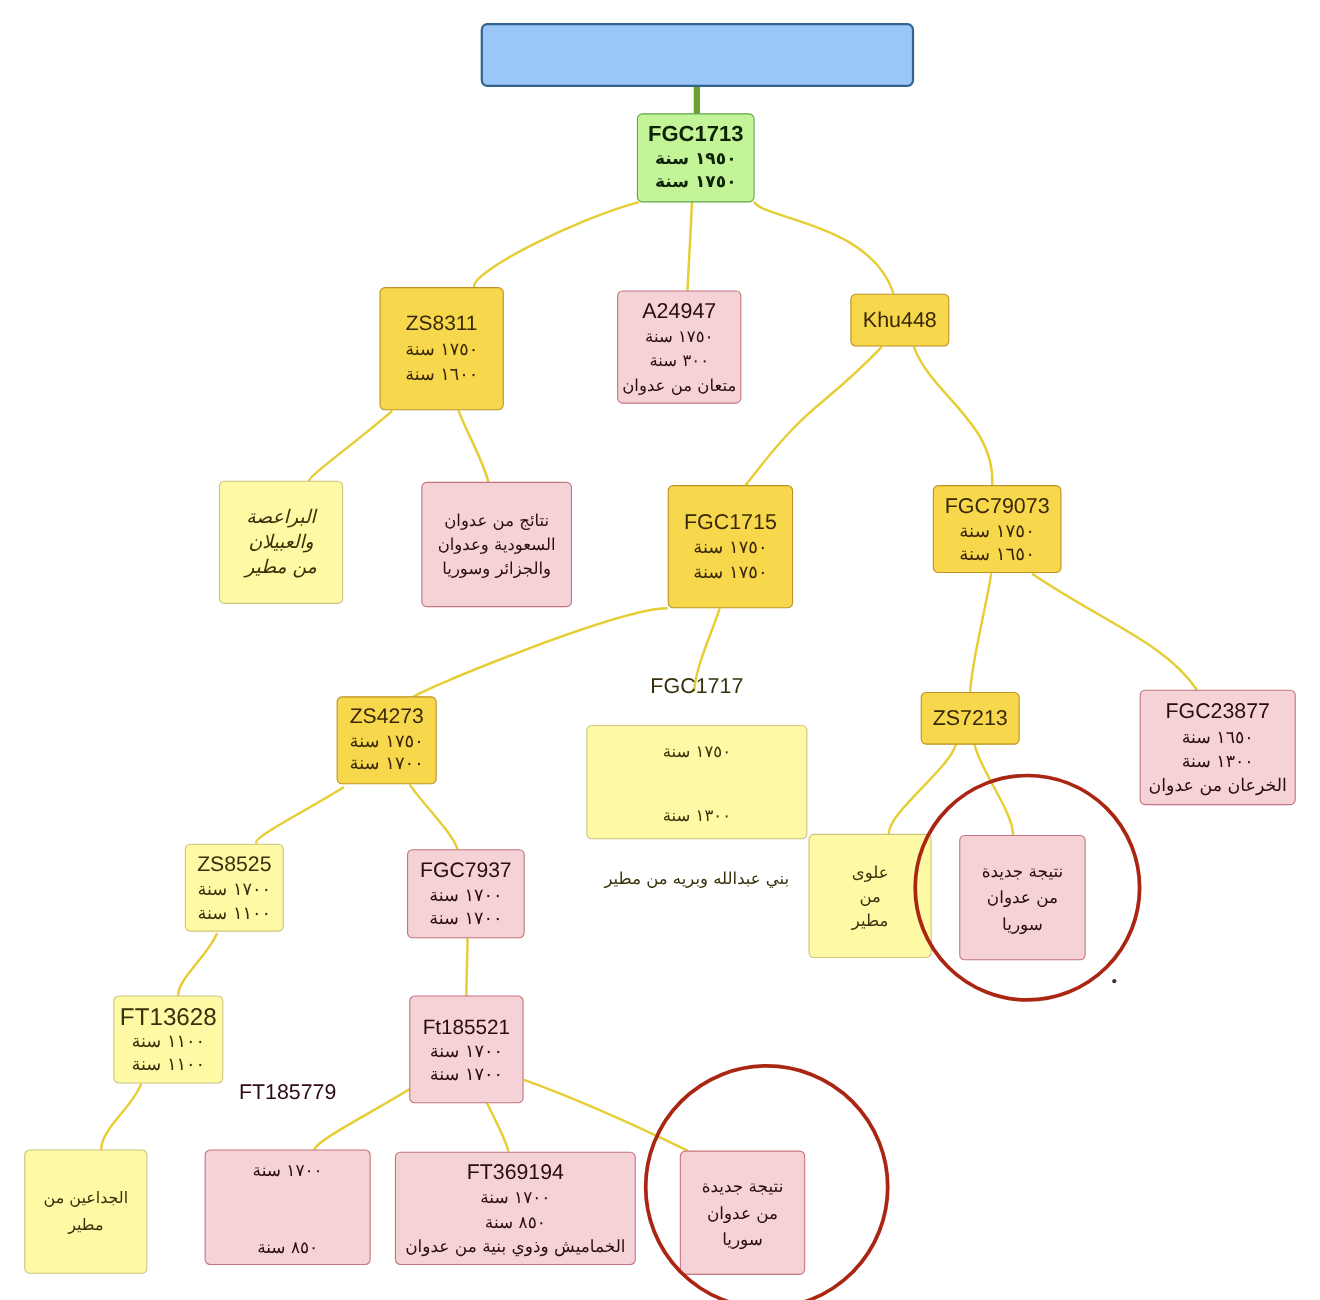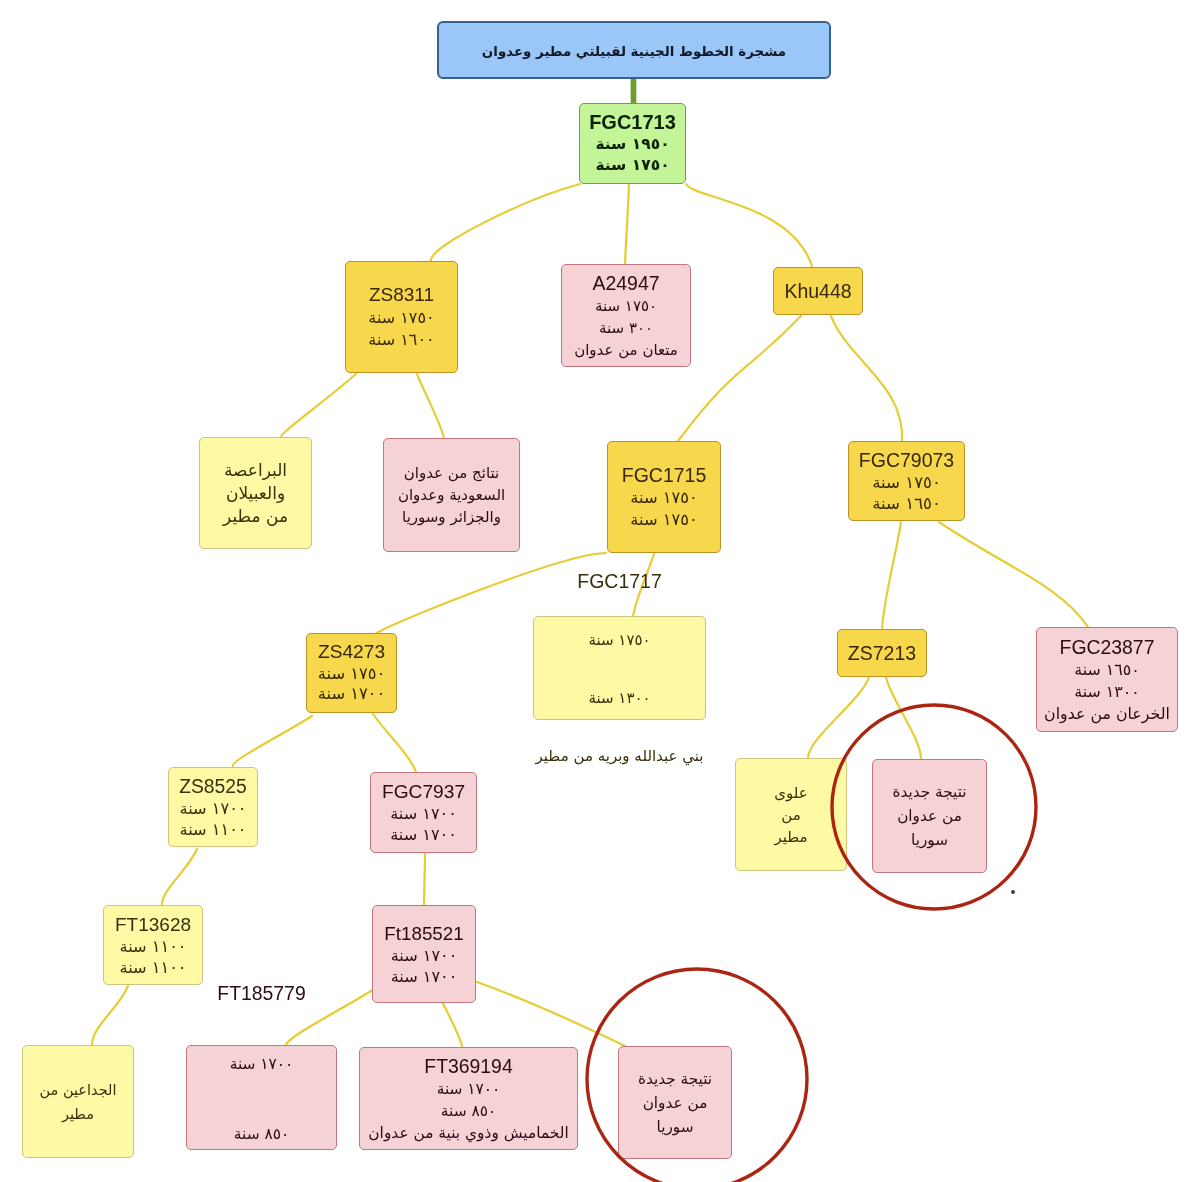--- a/index.html
+++ b/index.html
@@ -66,44 +66,43 @@
     <path d="M 128 986 C 120 1007, 92 1026, 92 1045" fill="none" stroke="#e6cd33" stroke-width="2.2" stroke-linecap="round"></path>
     <path d="M 379 986 C 345 1008, 288 1036, 286 1045" fill="none" stroke="#e6cd33" stroke-width="2.2" stroke-linecap="round"></path>
     <path d="M 435 986 C 444 1008, 458 1030, 462 1046" fill="none" stroke="#e6cd33" stroke-width="2.2" stroke-linecap="round"></path>
     <path d="M 477 982 C 530 1001, 596 1032, 625 1046" fill="none" stroke="#e6cd33" stroke-width="2.2" stroke-linecap="round"></path>
     <path d="M 869 677 C 862 700, 808 738, 808 758" fill="none" stroke="#e6cd33" stroke-width="2.2" stroke-linecap="round"></path>
     <path d="M 886 677 C 891 700, 921 738, 921 759" fill="none" stroke="#e6cd33" stroke-width="2.2" stroke-linecap="round"></path>
     <path d="M 633.5 79 L 633.5 104" stroke="#6ba02d" stroke-width="5.7" fill="none"></path>
   </svg>
 
 <div class="node t-title" id="title-box" style="left:437px; top:21px; width:394px; height:58px;">
-  <span class="ar-title">مشجرة الخطوط الجينية لقبيلتي مطير وعدوان</span>
 </div>
 
 <div id="nodes-layer">
     <div class="node t-green" style="left: 579px; top: 103px; width: 107px; height: 81px; font-weight: bold;">
       <span class="code" style="font-size:20px;line-height:23px">FGC1713</span>
       <span class="ar" style="font-size:15.5px;line-height:21px">١٩٥٠ سنة</span>
       <span class="ar" style="font-size:15.5px;line-height:21px">١٧٥٠ سنة</span>
     </div>
     <div class="node t-gold" style="left: 345px; top: 261px; width: 113px; height: 112px;">
       <span class="code" style="font-size:19px;line-height:24px">ZS8311</span>
       <span class="ar" style="font-size:16px;line-height:22px">١٧٥٠ سنة</span>
       <span class="ar" style="font-size:16px;line-height:22px">١٦٠٠ سنة</span>
     </div>
-    <div class="node t-pink" style="left: 561px; top: 264px; width: 130px; height: 103px;">
+    <div class="node t-pink" style="left: 561px; top: 264px; width: 113px; height: 103px;">
       <span class="code" style="font-size:19.5px;line-height:24px">A24947</span>
       <span class="ar" style="font-size:15px;line-height:22px">١٧٥٠ سنة</span>
       <span class="ar" style="font-size:15px;line-height:22px">٣٠٠ سنة</span>
       <span class="ar" style="font-size:15px;line-height:22px">متعان من عدوان</span>
     </div>
     <div class="node t-gold" style="left: 773px; top: 267px; width: 90px; height: 48px;">
       <span class="code" style="font-size:19.5px;line-height:23px">Khu448</span>
     </div>
-    <div class="node t-yellow" style="left: 199px; top: 437px; width: 113px; height: 112px;">
+    <div class="node t-yellow" style="left: 199px; top: 437px; width: 113px; height: 112px; font-style: italic;">
       <span class="ar" style="font-size:17px;line-height:23px">البراعصة</span>
       <span class="ar" style="font-size:17px;line-height:23px">والعبيلان</span>
       <span class="ar" style="font-size:17px;line-height:23px">من مطير</span>
     </div>
     <div class="node t-pink" style="left: 383px; top: 438px; width: 137px; height: 114px;">
       <span class="ar" style="font-size:15px;line-height:22px">نتائج من عدوان</span>
       <span class="ar" style="font-size:15px;line-height:22px">السعودية وعدوان</span>
       <span class="ar" style="font-size:15px;line-height:22px">والجزائر وسوريا</span>
     </div>
     <div class="node t-gold" style="left: 607px; top: 441px; width: 114px; height: 112px;">
@@ -114,21 +113,21 @@
     <div class="node t-gold" style="left: 848px; top: 441px; width: 117px; height: 80px; text-align: right;">
       <span class="code" style="font-size:19.5px;line-height:23px">FGC79073</span>
       <span class="ar" style="font-size:16.6px;line-height:21px">١٧٥٠ سنة</span>
       <span class="ar" style="font-size:16.6px;line-height:21px">١٦٥٠ سنة</span>
     </div>
     <div class="node t-gold" style="left: 306px; top: 633px; width: 91px; height: 80px;">
       <span class="code" style="font-size:19.2px;line-height:22.5px">ZS4273</span>
       <span class="ar" style="font-size:16.3px;line-height:20.5px">١٧٥٠ سنة</span>
       <span class="ar" style="font-size:16.3px;line-height:20.5px">١٧٠٠ سنة</span>
     </div>
-    <div class="node t-yellow" style="left: 533px; top: 616px; width: 173px; height: 104px; gap: 36px;">
+    <div class="node t-yellow" style="left: 533px; top: 659px; width: 201px; height: 104px; gap: 36px;">
       <span class="code" style="font-size:19.5px;line-height:24px">FGC1717</span>
       <span class="ar" style="font-size:15px;line-height:22px">١٧٥٠ سنة</span>
       <span class="ar" style="font-size:15px;line-height:22px">١٣٠٠ سنة</span>
       <span class="ar" style="font-size:15px;line-height:22px">بني عبدالله وبريه من مطير</span>
     </div>
     <div class="node t-gold" style="left: 837px; top: 629px; width: 90px; height: 48px;">
       <span class="code" style="font-size:19.5px;line-height:23px">ZS7213</span>
     </div>
     <div class="node t-pink" style="left: 1036px; top: 627px; width: 142px; height: 105px;">
       <span class="code" style="font-size:19.4px;line-height:24px">FGC23877</span>
@@ -150,21 +149,21 @@
       <span class="ar" style="font-size:15px;line-height:22px">علوى</span>
       <span class="ar" style="font-size:15px;line-height:22px">من</span>
       <span class="ar" style="font-size:15px;line-height:22px">مطير</span>
     </div>
     <div class="node t-pink" style="left: 872px; top: 759px; width: 115px; height: 114px;">
       <span class="ar" style="font-size:15.3px;line-height:24px">نتيجة جديدة</span>
       <span class="ar" style="font-size:15.3px;line-height:24px">من عدوان</span>
       <span class="ar" style="font-size:15.3px;line-height:24px">سوريا</span>
     </div>
     <div class="node t-yellow" style="left: 103px; top: 905px; width: 100px; height: 80px;">
-      <span class="code" style="font-size:19px;line-height:23px">FT13628</span>
+      <span class="code" style="font-size:22px;line-height:23px">FT13628</span>
       <span class="ar" style="font-size:16.2px;line-height:21px">١١٠٠ سنة</span>
       <span class="ar" style="font-size:16.2px;line-height:21px">١١٠٠ سنة</span>
     </div>
     <div class="node t-pink" style="left: 372px; top: 905px; width: 104px; height: 98px;">
       <span class="code" style="font-size:18.8px;line-height:23px">Ft185521</span>
       <span class="ar" style="font-size:16.1px;line-height:21px">١٧٠٠ سنة</span>
       <span class="ar" style="font-size:16.1px;line-height:21px">١٧٠٠ سنة</span>
     </div>
     <div class="node t-yellow" style="left: 22px; top: 1045px; width: 112px; height: 113px;">
       <span class="ar" style="font-size:14.5px;line-height:24px">الجداعين من</span>

